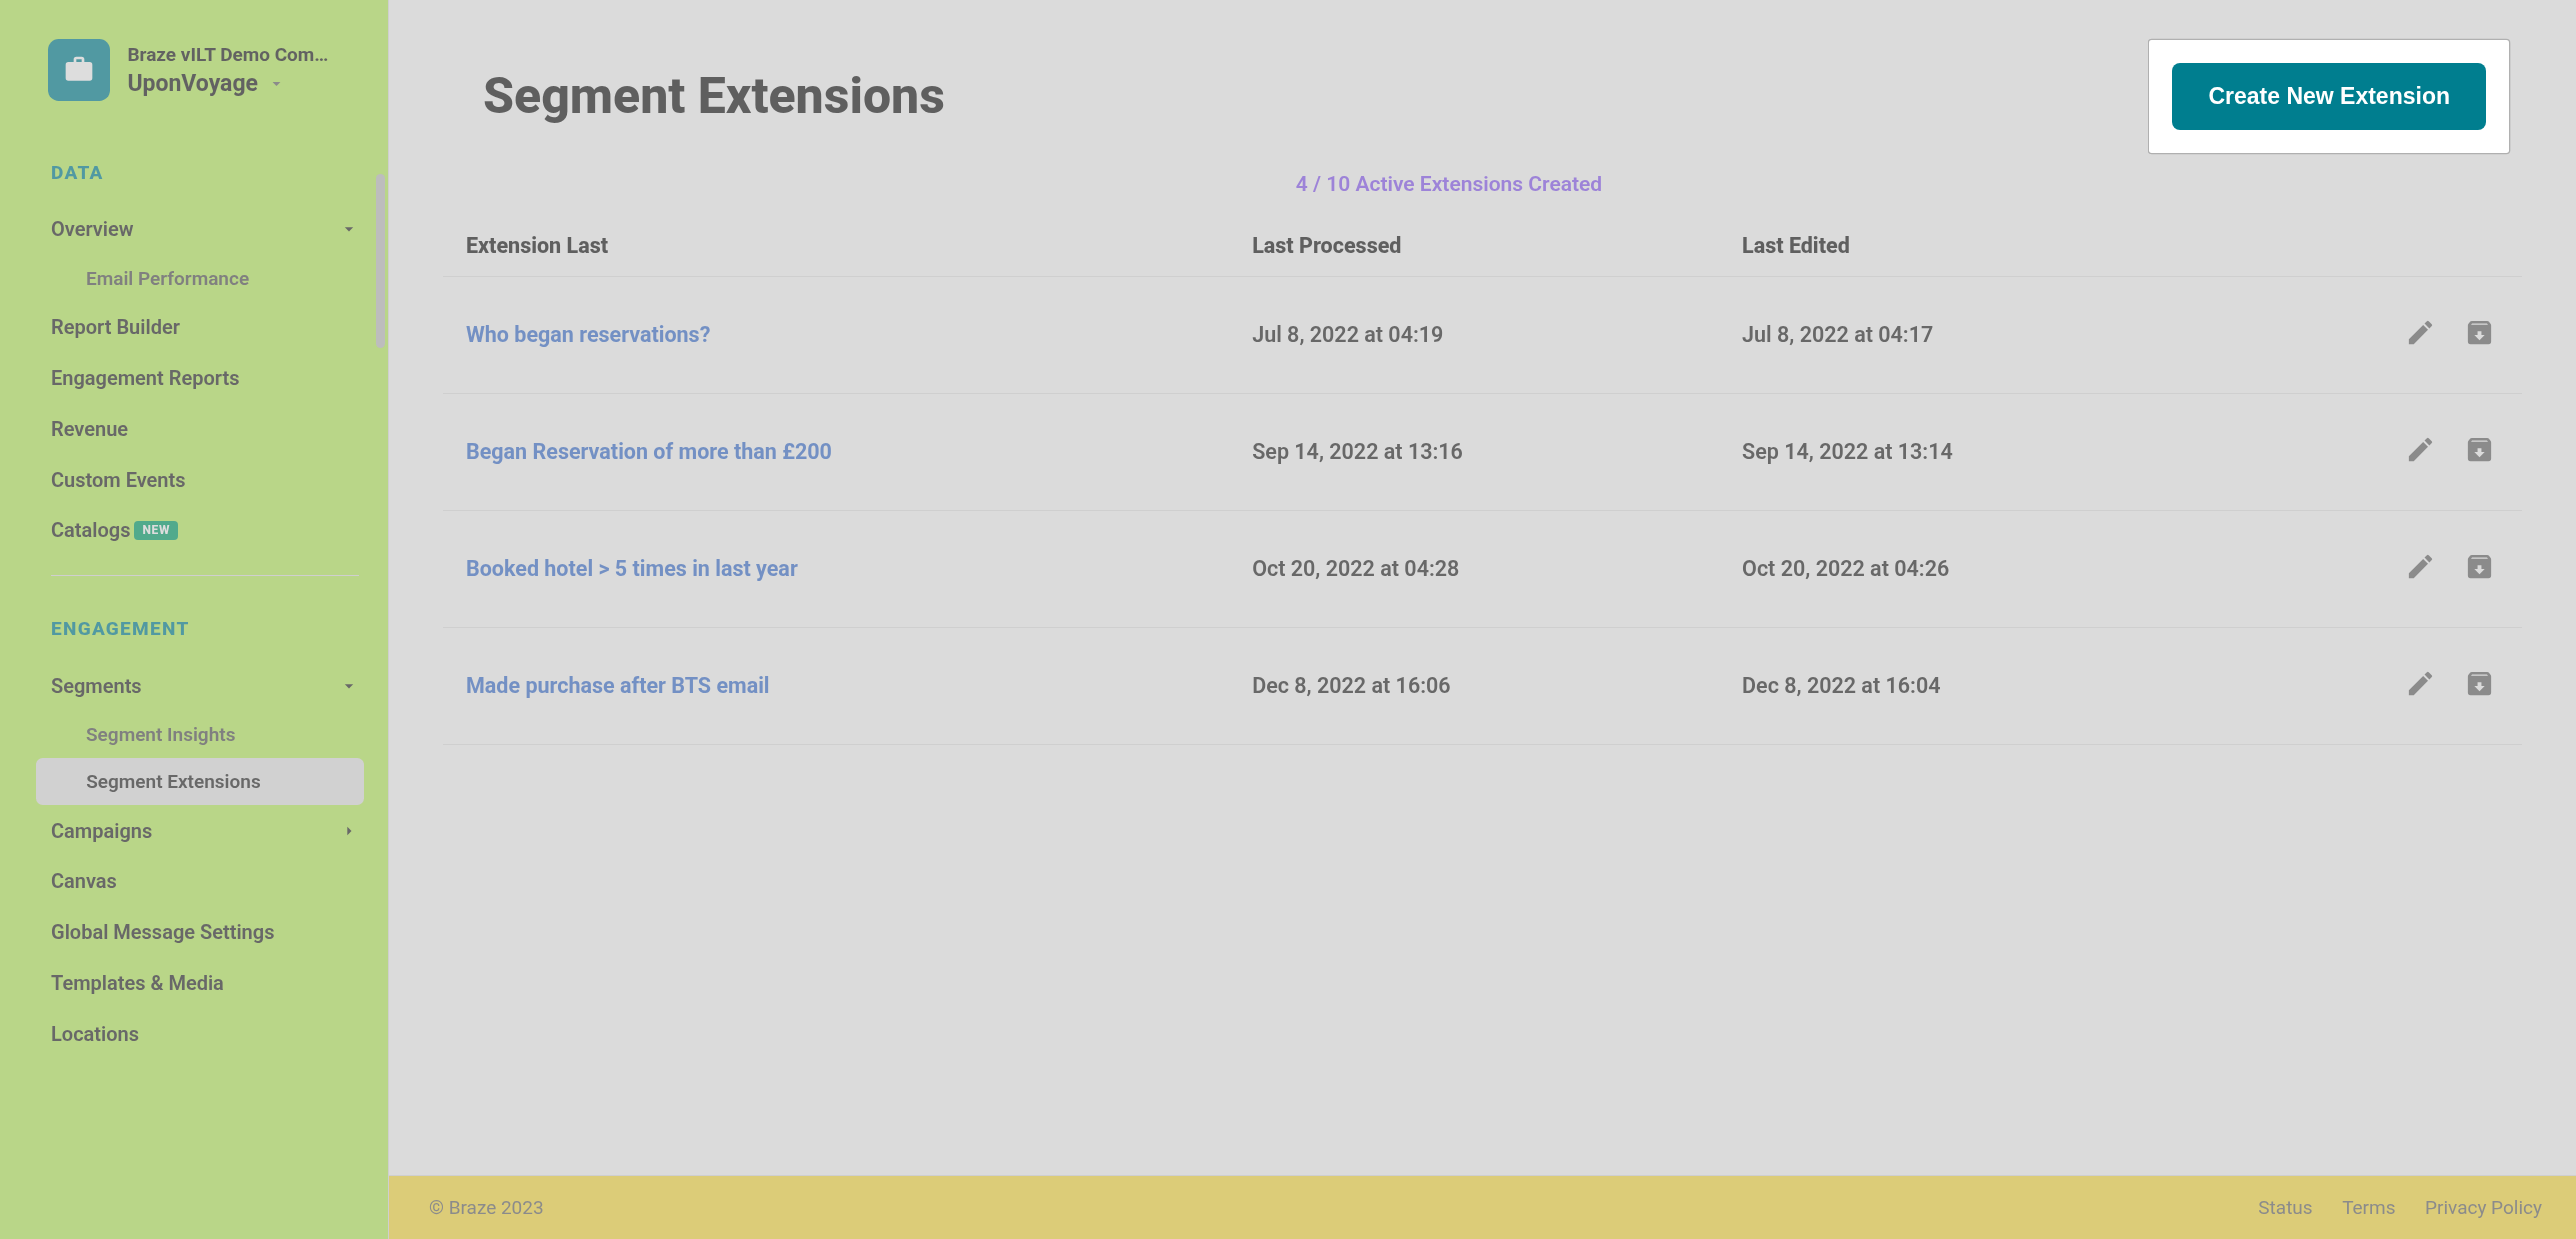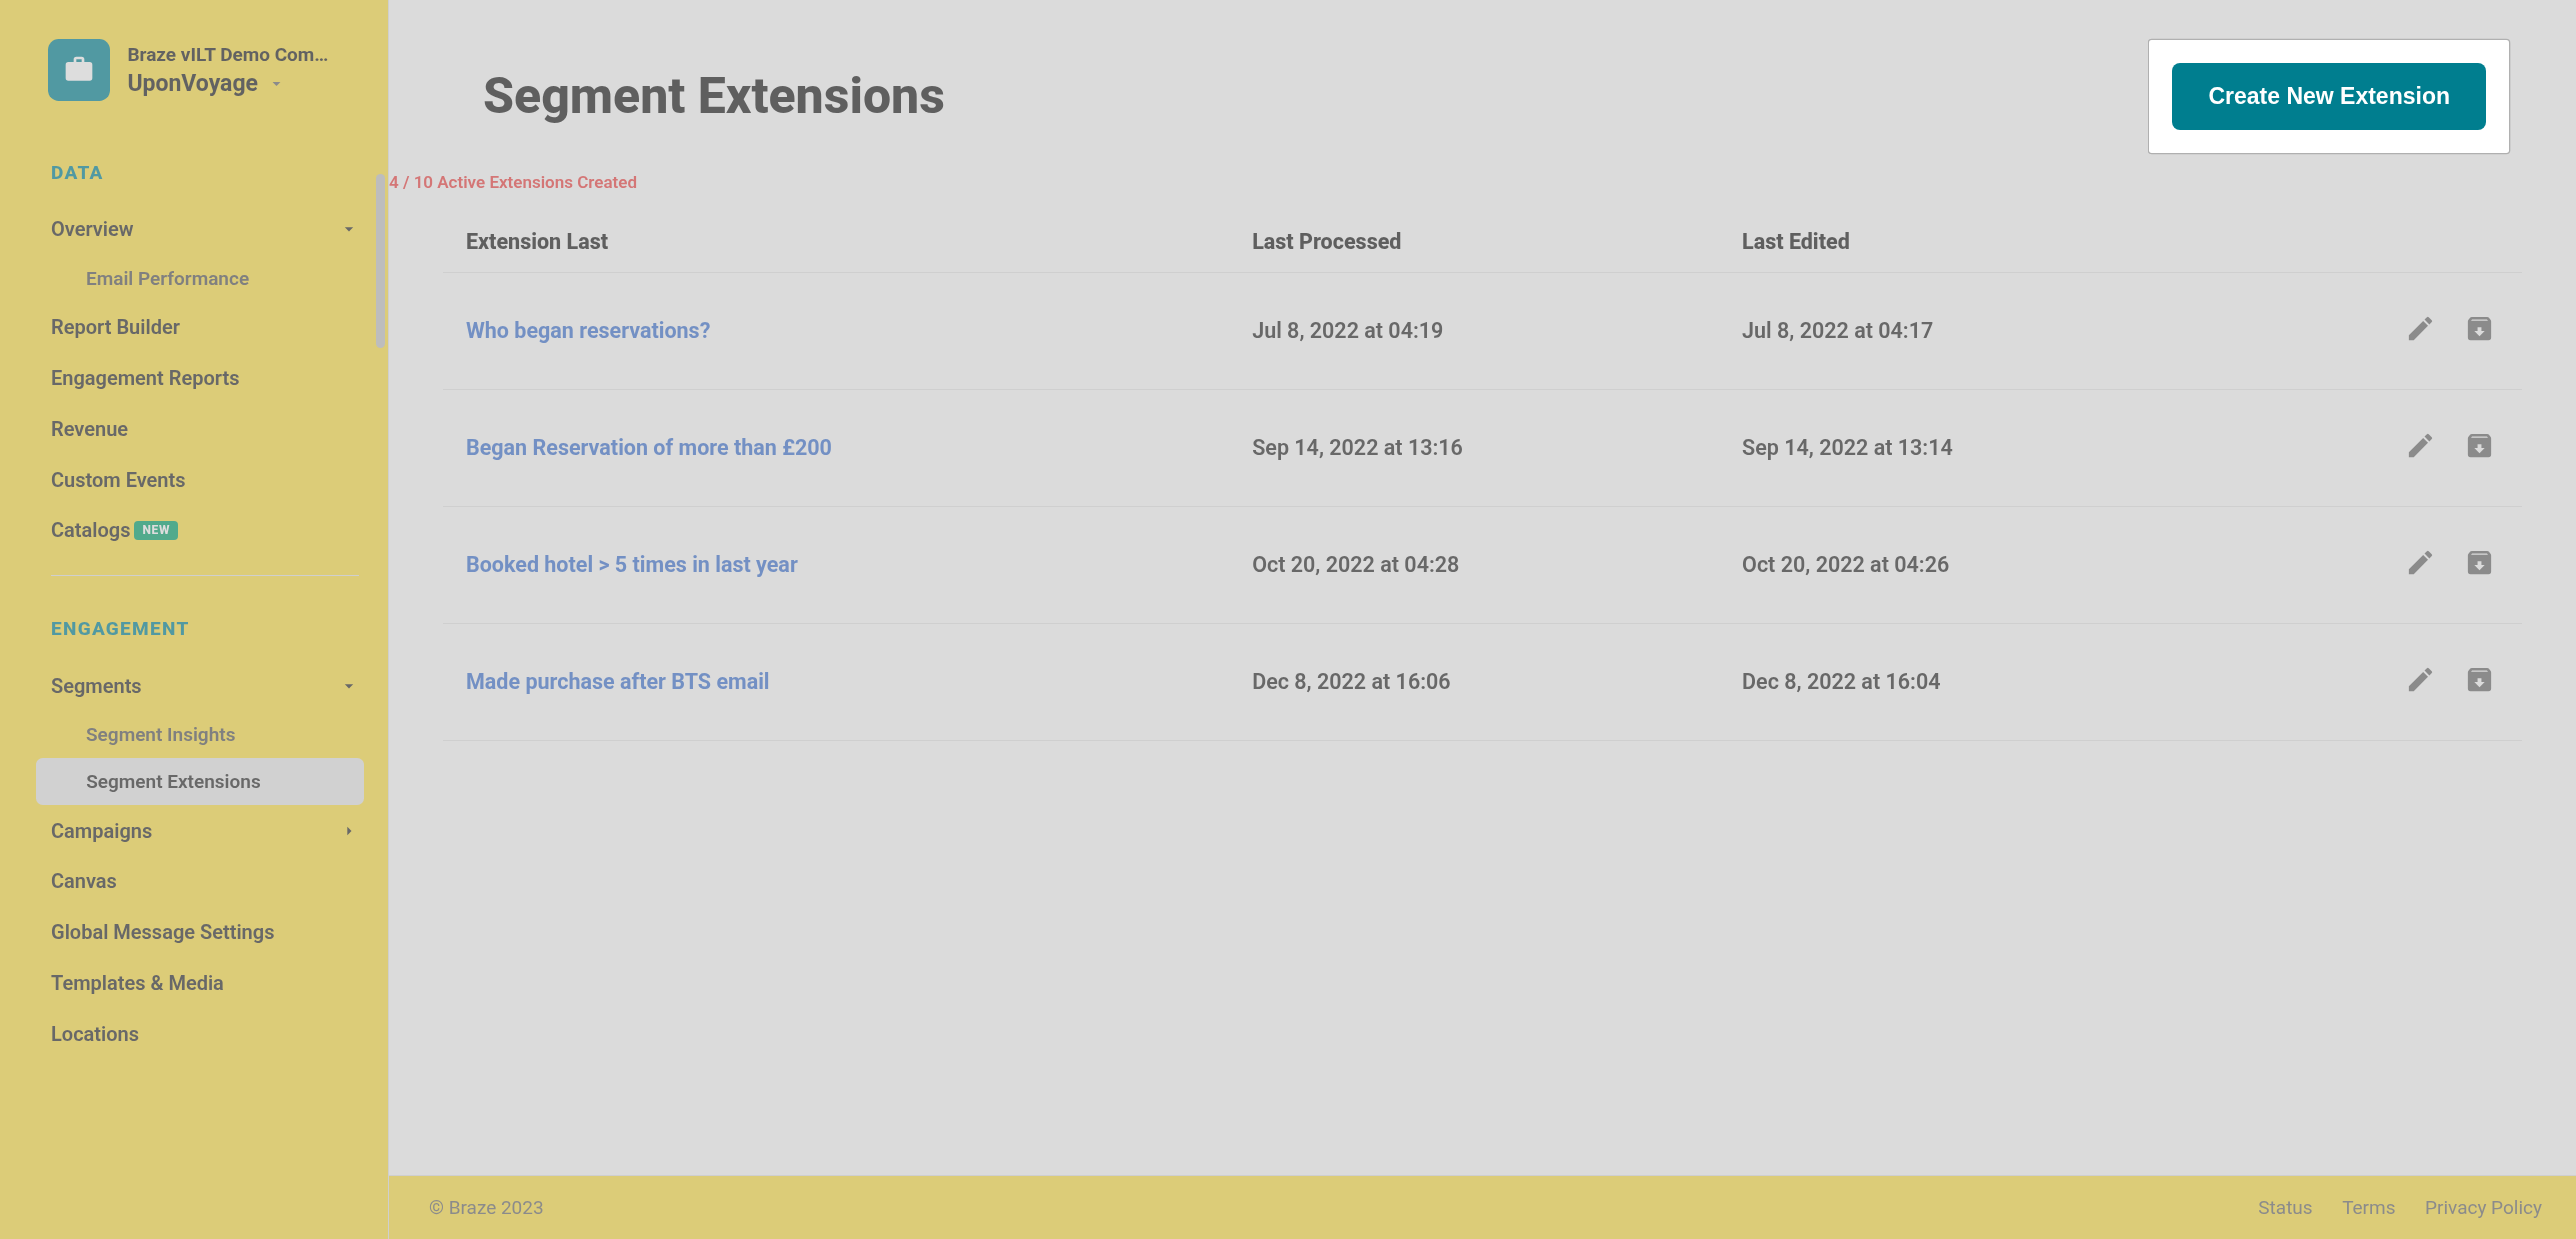--- a/index.html
+++ b/index.html
@@ -25,21 +25,21 @@
       right: 0;
       bottom: 0;
       background: rgba(180, 180, 180, 0.45);
       pointer-events: none;
       z-index: 50;
     }
 
     
     .sidebar {
       width: 389px;
-      background: #fde047;
+      background: #bef264;
       border-right: 1.3px solid #e5e5e5;
       display: flex;
       flex-direction: column;
       position: relative;
     }
     .sidebar-scrollbar {
       position: absolute;
       right: 2.7px;
       top: 0;
       width: 10.7px;
@@ -202,25 +202,25 @@
       color: #ffffff;
       font-size: 23px;
       font-weight: 700;
       border: none;
       border-radius: 8px;
       padding: 20px 36px;
       cursor: pointer;
     }
 
     .active-count {
-      text-align: left;
+      text-align: center;
       padding: 5.4px 67px 20px 0;
-      font-size: 17px;
+      font-size: 21px;
       font-weight: 600;
-      color: #ef4444;
+      color: #8b5cf6;
     }
 
     
     .table-area {
       padding: 0 54px 0 54px;
       flex: 1;
     }
     .ext-table {
       width: 100%;
       border-collapse: collapse;

